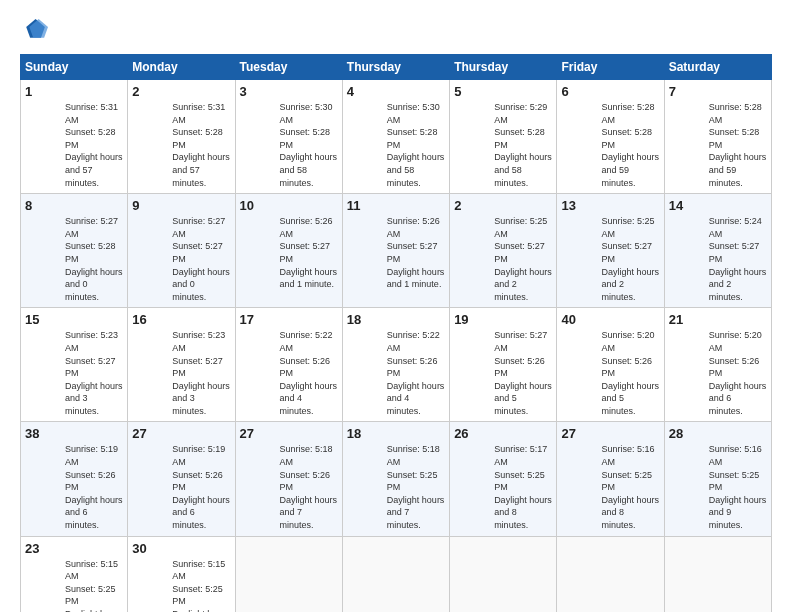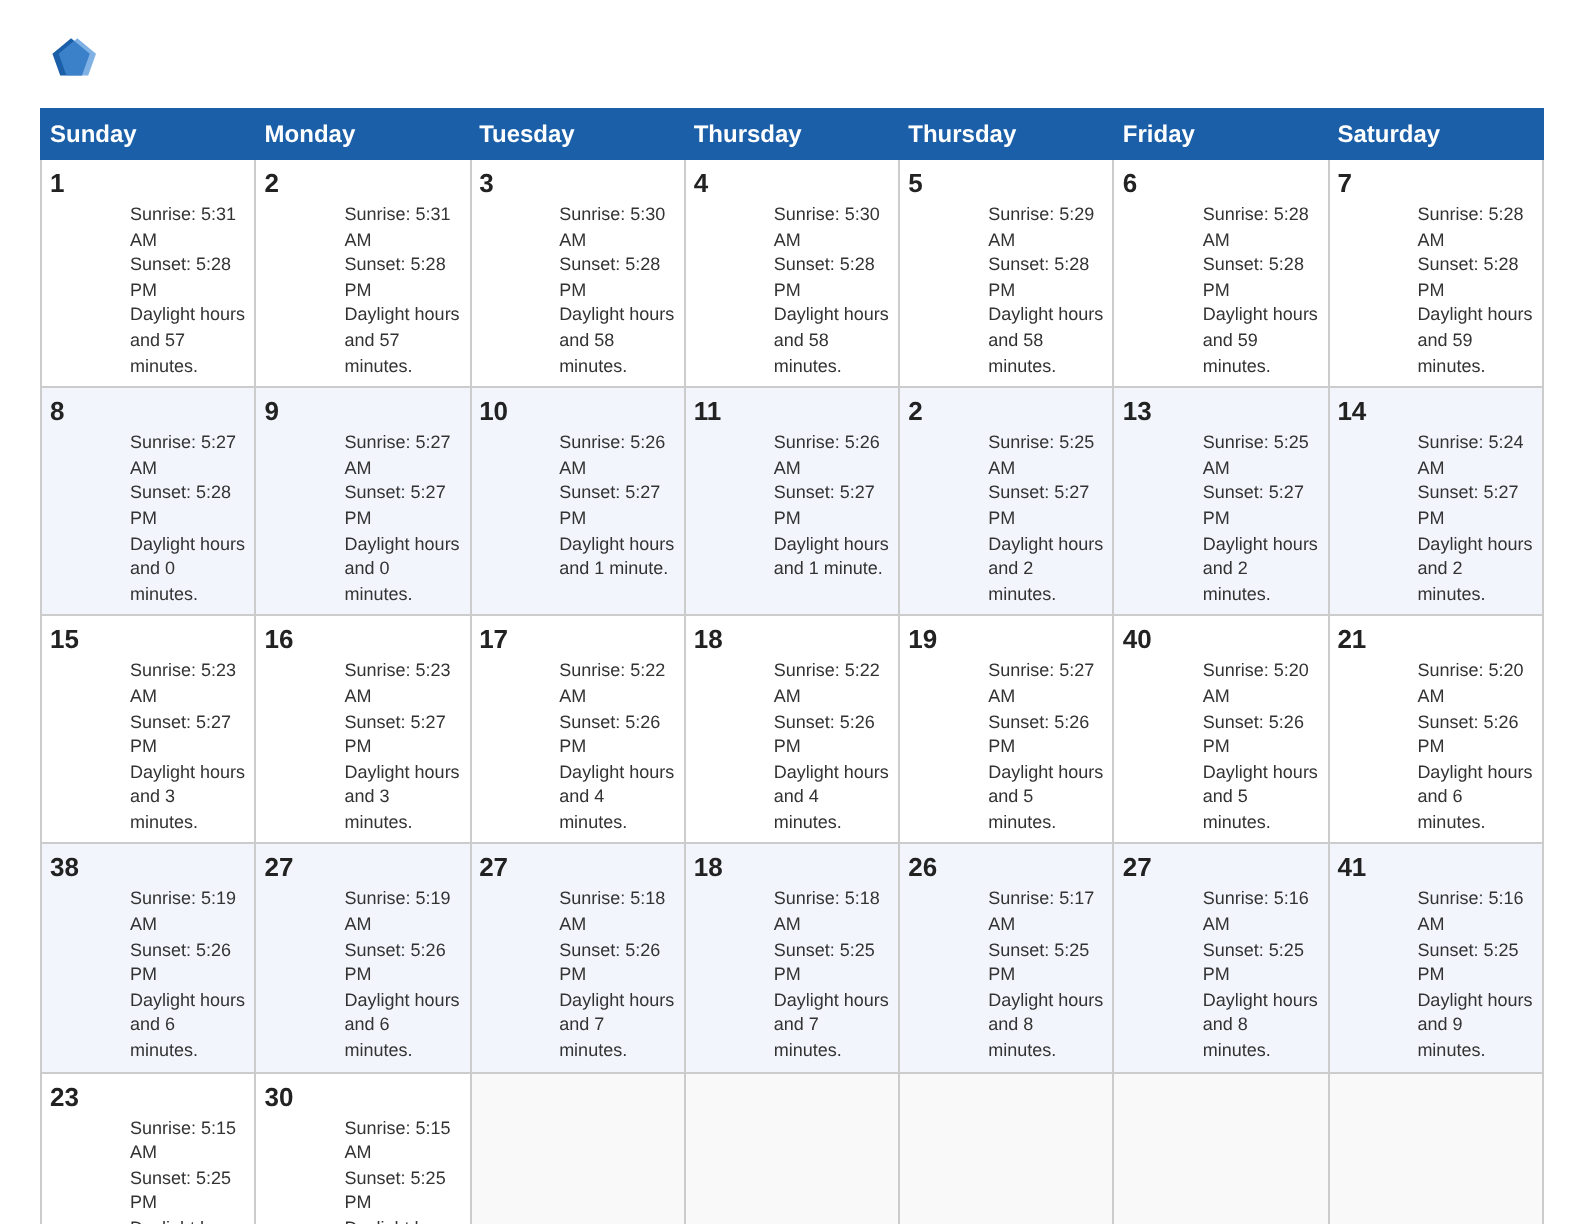--- a/index.html
+++ b/index.html
@@ -239,21 +239,21 @@
           </td>
           <td>
             <span class="day-num">26</span>
             <div class="day-info"><span>Sunrise: 5:17 AM</span><br><span>Sunset: 5:25 PM</span><br><span>Daylight hours</span><br><span>and 8 minutes.</span></div>
           </td>
           <td>
             <span class="day-num">27</span>
             <div class="day-info"><span>Sunrise: 5:16 AM</span><br><span>Sunset: 5:25 PM</span><br><span>Daylight hours</span><br><span>and 8 minutes.</span></div>
           </td>
           <td>
-            <span class="day-num">41</span>
+            <span class="day-num">28</span>
             <div class="day-info"><span>Sunrise: 5:16 AM</span><br><span>Sunset: 5:25 PM</span><br><span>Daylight hours</span><br><span>and 9 minutes.</span></div>
           </td>
         </tr>
         <tr>
           <td>
             <span class="day-num">23</span>
             <div class="day-info"><span>Sunrise: 5:15 AM</span><br><span>Sunset: 5:25 PM</span><br><span>Daylight hours</span><br><span>and 9 minutes.</span></div>
           </td>
           <td>
             <span class="day-num">30</span>

